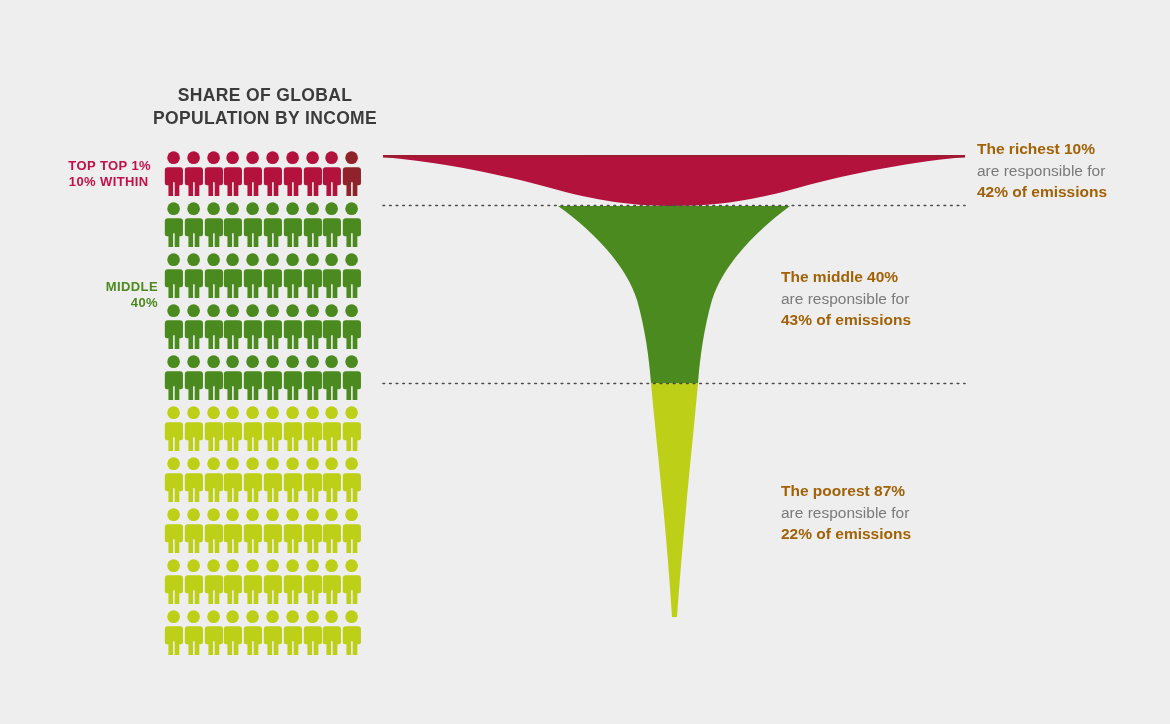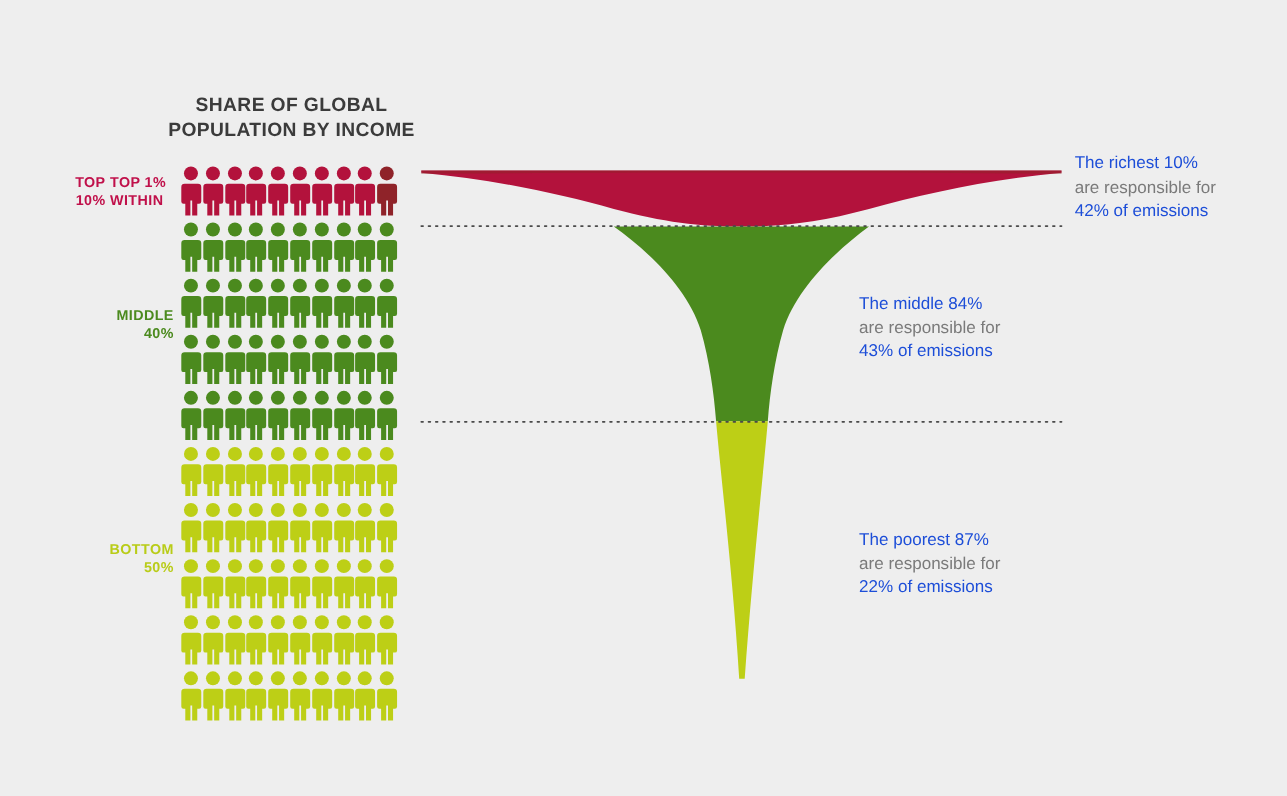--- a/index.html
+++ b/index.html
@@ -121,22 +121,22 @@
 
   
   .annot {
     position: absolute;
     font-family: "Liberation Sans", sans-serif;
     font-size: 15.5px;
     line-height: 21.5px;
     color: #6e6e6e;
   }
   .annot .strong {
-    font-weight: normal;
-    color: #1d4ed8;
+    font-weight: bold;
+    color: #a16207;
     display: block;
   }
   .annot .light {
     font-weight: normal;
     color: #7a7a7a;
     display: block;
   }
   #annot-rich   { left: 977px; top: 138px; width: 190px; }
   #annot-middle { left: 781px; top: 266px; width: 200px; }
   #annot-poor   { left: 781px; top: 480px; width: 200px; }
@@ -157,24 +157,20 @@
     <span>10%</span>
   </div>
   <div class="cat-label" id="label-top1">
     <span>TOP 1%</span><br>
     <span>WITHIN</span>
   </div>
   <div class="cat-label" id="label-middle">
     <span>MIDDLE</span><br>
     <span>40%</span>
   </div>
-  <div class="cat-label" id="label-bottom">
-    <span>BOTTOM</span><br>
-    <span>50%</span>
-  </div>
 
   <div id="pictogram">
       <div class="pg-row" style="margin-bottom: 3.6px;">
         <span style="display: inline-block; width: 19.8px;">
           <svg class="person" viewBox="0 0 21 47" xmlns="http://www.w3.org/2000/svg">
             <circle cx="10.5" cy="7.6" r="6.3" fill="#b3123c"></circle>
             <path d="M4.2 17.0 h12.6 a3.0 3.0 0 0 1 3.0 3.0 v13.0 a2.0 2.0 0 0 1 -2.0 2.0 h-1.6 v10.6 h-4.6 v-13.5 h-1.6 v13.5 h-4.6 v-10.6 h-1.6 a2.0 2.0 0 0 1 -2.0 -2.0 v-13.0 a3.0 3.0 0 0 1 3.0 -3.0 z" fill="#b3123c"></path>
           </svg>
         </span>
         <span style="display: inline-block; width: 19.8px;">
@@ -827,21 +823,21 @@
     <line id="dot-line-2" x1="383" y1="383.5" x2="965" y2="383.5" stroke="#4a4a4a" stroke-width="1.6" stroke-dasharray="1.6 5" stroke-linecap="round"></line>
   </svg>
 
   <div class="annot" id="annot-rich">
     <span class="strong">The richest 10%</span>
     <span class="light">are responsible for</span>
     <span class="strong">42% of emissions</span>
   </div>
 
   <div class="annot" id="annot-middle">
-    <span class="strong">The middle 84%</span>
+    <span class="strong">The middle 40%</span>
     <span class="light">are responsible for</span>
     <span class="strong">43% of emissions</span>
   </div>
 
   <div class="annot" id="annot-poor">
     <span class="strong">The poorest 87%</span>
     <span class="light">are responsible for</span>
     <span class="strong">22% of emissions</span>
   </div>
 

